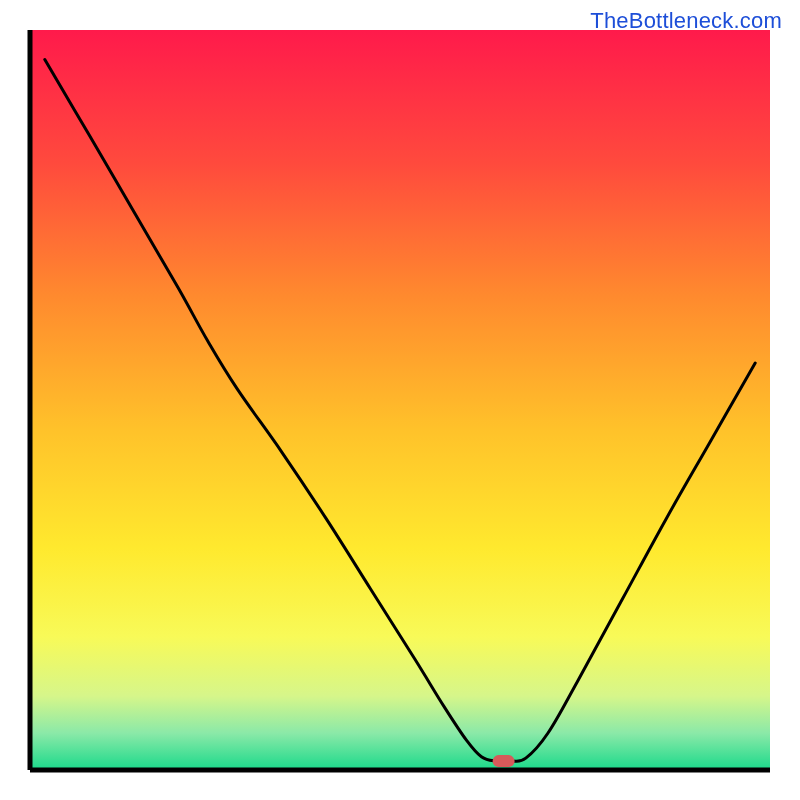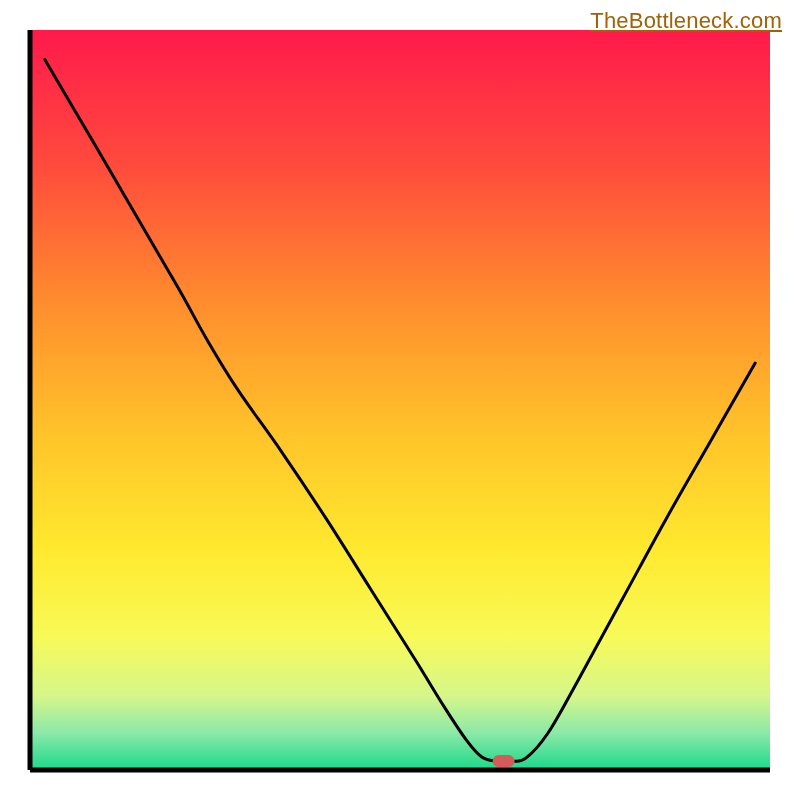--- a/index.html
+++ b/index.html
@@ -10,25 +10,24 @@
   }
   .chart-container {
     position: relative;
     width: 800px;
     height: 800px;
   }
   .watermark {
     position: absolute;
     top: 8px;
     right: 18px;
-    color: #a16207;
+    color: #1d4ed8;
     font-size: 22px;
     font-weight: 500;
     letter-spacing: 0.2px;
-    text-decoration: underline;
   }
   svg {
     display: block;
   }
 </style>
 </head>
 <body>
 
 <div class="chart-container">
   <div class="watermark">TheBottleneck.com</div>

